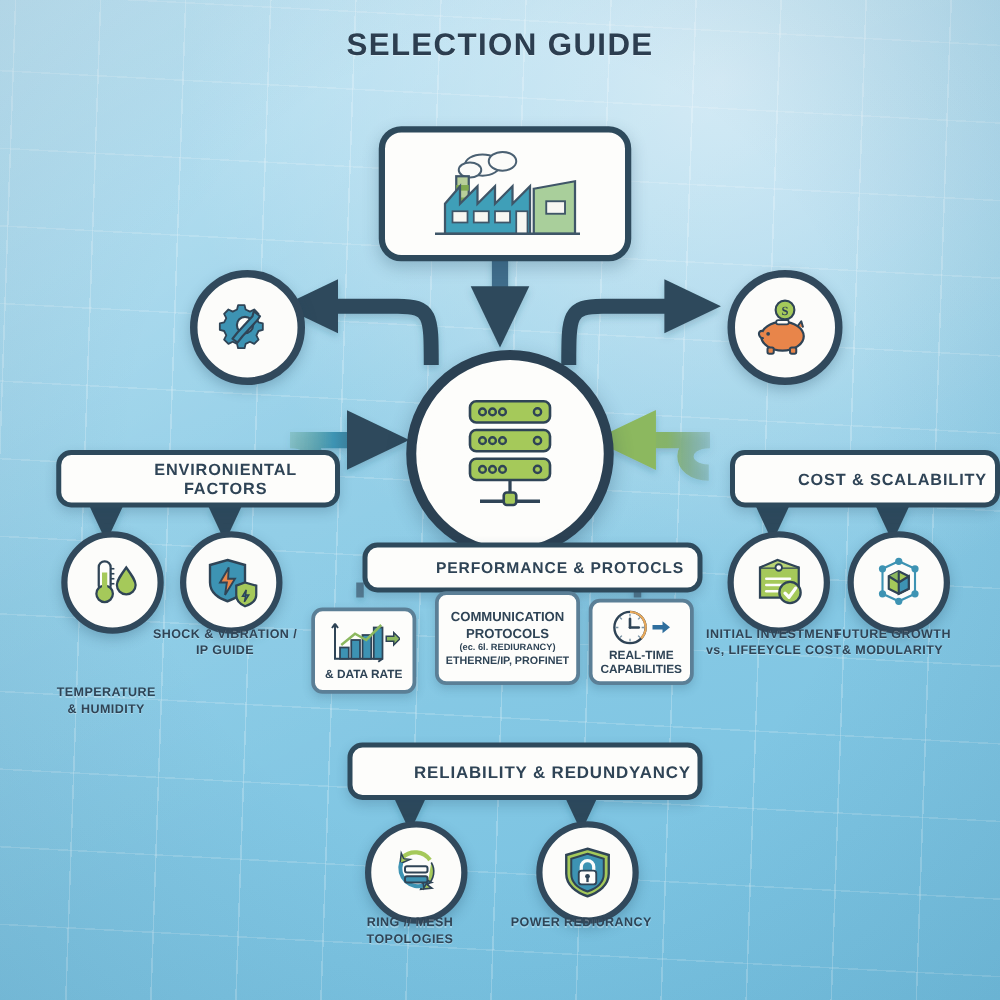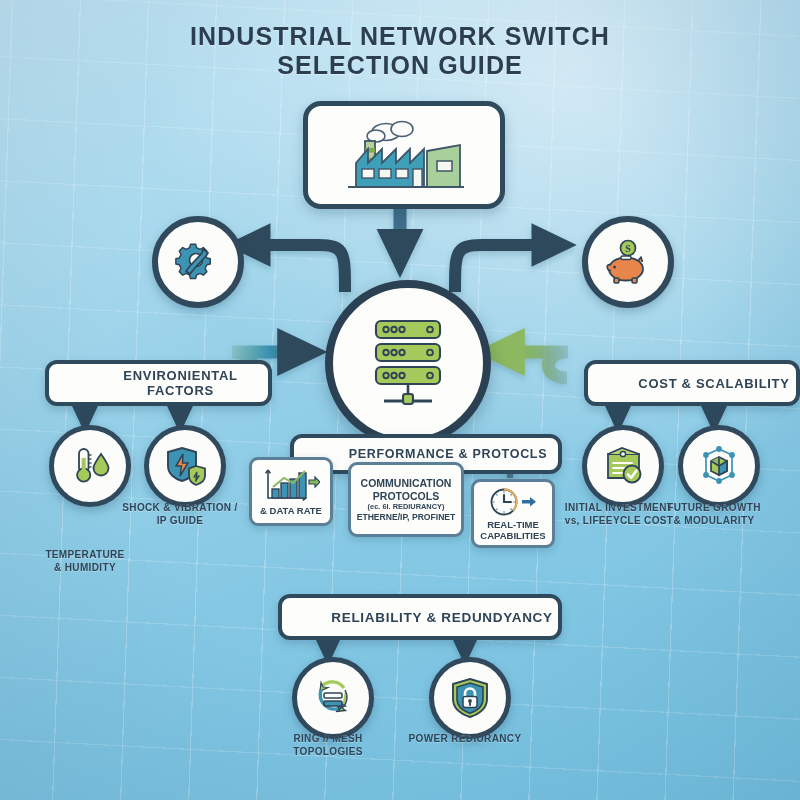--- a/index.html
+++ b/index.html
@@ -141,21 +141,20 @@
       <path d="M288,466 L288,478" stroke="#52788f" stroke-width="6" fill="none"></path>
       <path d="M400,466 L400,478" stroke="#52788f" stroke-width="6" fill="none"></path>
       <path d="M510,466 L510,478" stroke="#52788f" stroke-width="6" fill="none"></path>
 
       <path d="M328,632 L328,656" stroke="#2e4a5c" stroke-width="7" fill="none" marker-end="url(#navyArrowSm)"></path>
       <path d="M465,632 L465,656" stroke="#2e4a5c" stroke-width="7" fill="none" marker-end="url(#navyArrowSm)"></path>
     </g>
   </svg>
 
   <div class="title">
-    <span>INDUSTRIAL NETWORK SWITCH</span>
     <span>SELECTION GUIDE</span>
   </div>
 
   <div class="factory-card">
     <svg width="140" height="76" viewBox="0 0 140 76">
 
       <g fill="#fbfbf9" stroke="#4a6072" stroke-width="1.6">
         <ellipse cx="52" cy="15" rx="14" ry="8.5"></ellipse>
         <ellipse cx="68" cy="12" rx="11" ry="7.5"></ellipse>
         <ellipse cx="42" cy="19" rx="9" ry="6"></ellipse>
@@ -311,42 +310,42 @@
   </div>
   <div class="cap" style="left:661px;top:502px;width:106px;">
     <div>FUTURE GROWTH</div>
     <div>&amp; MODULARITY</div>
   </div>
 
   <div class="banner" style="left:290px;top:434px;width:220px;height:32px;font-size:12.5px;">
     <span>PERFORMANCE &amp; PROTOCLS</span>
   </div>
 
-  <div class="card" style="left:249px;top:457px;width:78px;height:63px;align-items:center;">
+  <div class="card" style="left:249px;top:486px;width:78px;height:63px;align-items:center;">
     <svg width="58" height="34" viewBox="0 0 58 34">
       <g stroke="#2f4456" stroke-width="1.6" fill="none">
         <path d="M6,2 L6,30 L44,30"></path>
         <path d="M6,2 l-2.4,3.4 M6,2 l2.4,3.4"></path>
         <path d="M44,30 l-3.4,-2.4 M44,30 l-3.4,2.4"></path>
       </g>
       <g fill="#3d93b3" stroke="#2f4456" stroke-width="1.4">
         <rect x="10" y="21" width="7" height="9"></rect>
         <rect x="19" y="15" width="7" height="15"></rect>
         <rect x="28" y="11" width="7" height="19"></rect>
         <rect x="37" y="5" width="7" height="25"></rect>
       </g>
       <path d="M11,19 L22,10 L31,15 L43,3" fill="none" stroke="#8cb85f" stroke-width="2"></path>
       <path d="M47,12 h6 v-3 l5,5 l-5,5 v-3 h-6 Z" fill="#8cb85f" stroke="#2f4456" stroke-width="1.2"></path>
     </svg>
     <div class="lbl" style="font-size:9.5px;line-height:11px;margin-top:3px;">
       <div>&amp; DATA RATE</div>
     </div>
   </div>
 
-  <div class="card" style="left:348px;top:462px;width:104px;height:69px;padding:0 3px;">
+  <div class="card" style="left:348px;top:473px;width:104px;height:69px;padding:0 3px;">
     <div class="lbl" style="font-size:10.5px;line-height:12.5px;">
       <div>COMMUNICATION</div>
       <div>PROTOCOLS</div>
     </div>
     <div class="lbl" style="font-size:7.4px;line-height:9.5px;font-weight:bold;">
       <div>(ec. 6l. REDIURANCY)</div>
     </div>
     <div class="lbl" style="font-size:8.6px;line-height:10.5px;">
       <div>ETHERNE/IP, PROFINET</div>
     </div>

